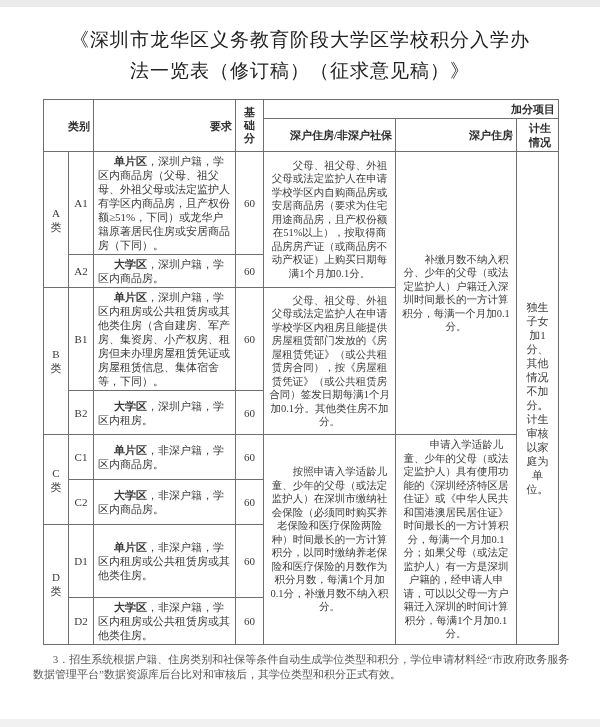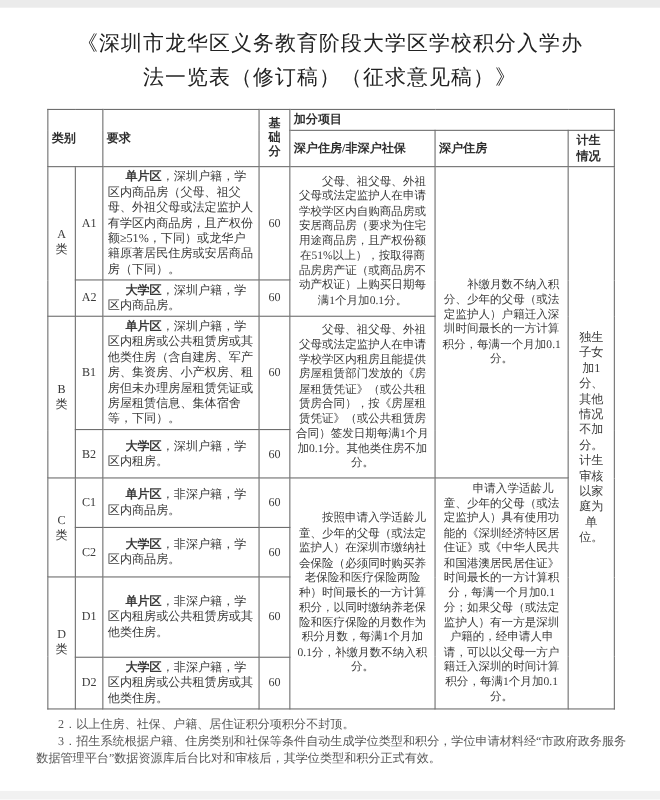--- a/index.html
+++ b/index.html
@@ -33,21 +33,21 @@
   }
   .points-table td, .points-table th {
     border: 1px solid #6e6e6e;
     font-size: 11px;
     line-height: 14px;
     font-weight: normal;
     vertical-align: middle;
     padding: 2px 3px;
     overflow: hidden;
   }
-  .points-table th { font-weight: bold; color: #2e2e2e; text-align: left; }
+  .points-table th { font-weight: bold; color: #2e2e2e; text-align: right; }
   tr.h1 { height: 16px; }
   tr.h2 { height: 31px; }
   tr.r-a1 { height: 93px; }
   tr.r-a2 { height: 30px; }
   tr.r-b1 { height: 88px; }
   tr.r-b2 { height: 44px; }
   tr.r-c1 { height: 45px; }
   tr.r-c2 { height: 45px; }
   tr.r-d1 { height: 58px; }
   tr.r-d2 { height: 46px; }
@@ -163,18 +163,17 @@
     </tr>
     <tr class="r-d2">
       <td class="center">D2</td>
       <td class="req"><span class="lead">大学区</span><span>，非深户籍，学区内租房或公共租赁房或其他类住房。</span></td>
       <td class="center">60</td>
     </tr>
   </tbody>
 </table>
 
 <div class="notes">
-  <p class="note">2．以上住房、社保、户籍、居住证积分项积分不封顶。</p>
   <p class="note">3．招生系统根据户籍、住房类别和社保等条件自动生成学位类型和积分，学位申请材料经“市政府政务服务数据管理平台”数据资源库后台比对和审核后，其学位类型和积分正式有效。</p>
 
 </div>
 
 <div class="scan-edge bottom"></div>
 
 </body></html>

